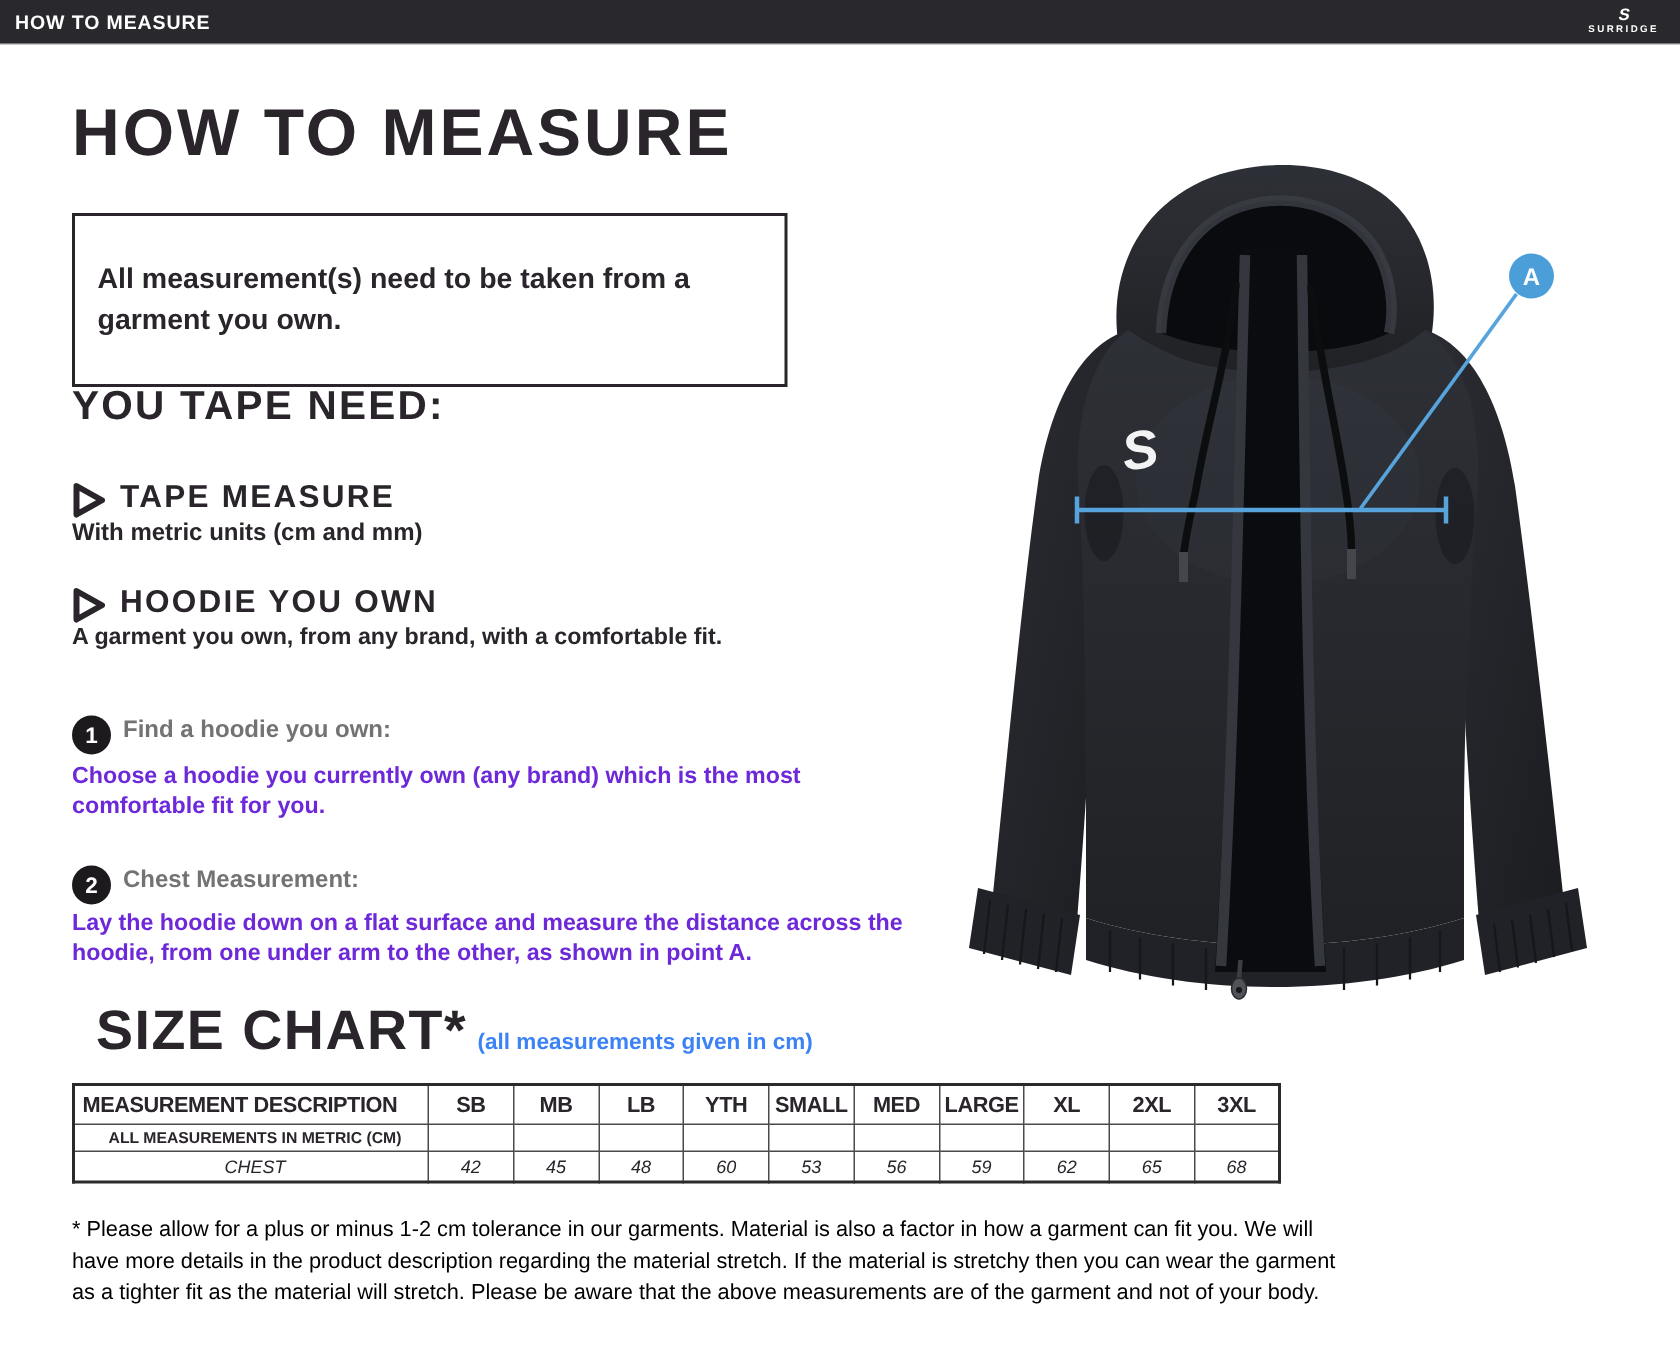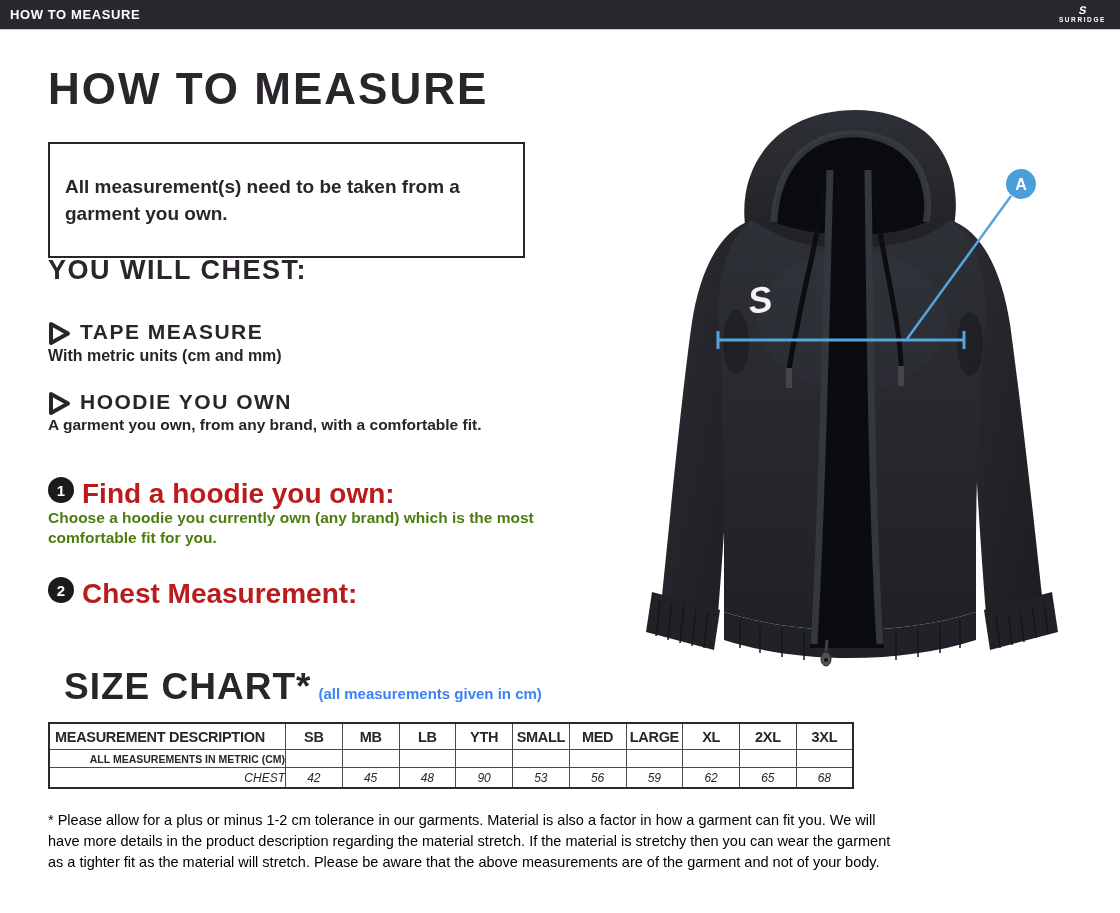--- a/index.html
+++ b/index.html
@@ -23,36 +23,36 @@
     padding:29px 15px;font-size:19px;font-weight:bold;line-height:27px;color:#29252b;
   }
   .h2{position:absolute;left:48px;font-size:27px;font-weight:bold;letter-spacing:1.5px;color:#29252b;}
   .need-item-title{position:absolute;font-size:21px;font-weight:bold;letter-spacing:1.5px;color:#29252b;}
   .need-item-desc{position:absolute;left:48px;font-size:16px;font-weight:bold;color:#29252b;}
   .tri-icon{position:absolute;left:48px;width:23px;height:25px;}
   .step-circle{
     position:absolute;left:48px;width:26px;height:26px;border-radius:50%;background:#1d1a1e;
     color:#fff;font-size:15px;font-weight:bold;display:flex;align-items:center;justify-content:center;
   }
-  .step-title{position:absolute;left:82px;font-size:28px;font-weight:bold;color:#b91c1c;}
-  .step-desc{position:absolute;left:48px;font-size:15.5px;font-weight:bold;line-height:20px;color:#4d7c0f;}
+  .step-title{position:absolute;left:82px;font-size:16px;font-weight:bold;color:#737373;}
+  .step-desc{position:absolute;left:48px;font-size:15.5px;font-weight:bold;line-height:20px;color:#6d28d9;}
   .size-chart-heading{position:absolute;left:48px;top:666px;}
   .size-chart-heading .big{font-size:37px;font-weight:bold;letter-spacing:1px;color:#29252b;margin-left:16px;}
   .size-chart-heading .small{font-size:15px;font-weight:bold;margin-left:7px;color:#3b82f6;}
   
   .size-table{
     position:absolute;left:48px;top:722px;width:806px;border-collapse:collapse;table-layout:fixed;
     border:2px solid #2a2a2a;
   }
   .size-table th,.size-table td{border:1px solid #4a4a4a;text-align:center;padding:0;overflow:hidden;white-space:nowrap;}
   .size-table th{height:25px;font-size:14.5px;font-weight:bold;letter-spacing:-.3px;margin-top:14px;}
   .size-table th.col-desc{width:230px;text-align:left;padding-left:5px;}
   .size-table .row-metric td{height:17px;font-size:10.5px;font-weight:bold;}
   .size-table .row-chest td{height:19px;font-size:12px;font-weight:normal;font-style:italic;}
-  .size-table td.row-label{text-align:right;padding-left:5px;}
+  .size-table td.row-label{text-align:center;padding-left:5px;}
   
   .footnote{
     position:absolute;left:48px;top:810px;width:852px;font-size:14.5px;line-height:21px;
     color:#000000;font-weight:normal;
   }
   
   .figure{position:absolute;left:620px;top:70px;width:500px;height:600px;}
 </style>
 </head>
 <body>
@@ -64,40 +64,41 @@
     <span class="brand">
       <span class="brand-s">S</span>
       <span class="brand-name">SURRIDGE</span>
     </span>
   </div>
 
   <div class="h1">HOW TO MEASURE</div>
 
   <div class="notice-box">All measurement(s) need to be taken from a garment you own.</div>
 
-  <div class="h2" style="top:255px;">YOU WILL CHEST:</div>
+  <div class="h2" style="top:255px;">YOU TAPE NEED:</div>
 
   <svg class="tri-icon" style="top:321px;" viewBox="0 0 23 25">
     <polygon points="3,3 20,12.5 3,22" fill="none" stroke="#29252b" stroke-width="4" stroke-linejoin="round"></polygon>
   </svg>
   <div class="need-item-title" style="left:80px;top:320px;">TAPE MEASURE</div>
   <div class="need-item-desc" style="top:347px;">With metric units (cm and mm)</div>
 
   <svg class="tri-icon" style="top:391px;" viewBox="0 0 23 25">
     <polygon points="3,3 20,12.5 3,22" fill="none" stroke="#29252b" stroke-width="4" stroke-linejoin="round"></polygon>
   </svg>
   <div class="need-item-title" style="left:80px;top:390px;">HOODIE YOU OWN</div>
   <div class="need-item-desc" style="top:416px;font-size:15.5px;">A garment you own, from any brand, with a comfortable fit.</div>
 
   <div class="step-circle" style="top:477px;">1</div>
   <div class="step-title" style="top:478px;">Find a hoodie you own:</div>
   <div class="step-desc" style="top:508px;width:530px;">Choose a hoodie you currently own (any brand) which is the most comfortable fit for you.</div>
 
   <div class="step-circle" style="top:577px;">2</div>
   <div class="step-title" style="top:578px;">Chest Measurement:</div>
+  <div class="step-desc" style="top:606px;width:558px;">Lay the hoodie down on a flat surface and measure the distance across the hoodie, from one under arm to the other, as shown in point A.</div>
 
   <div class="size-chart-heading">
     <span class="big">SIZE CHART*</span><span class="small">(all measurements given in cm)</span>
   </div>
 
   <table class="size-table">
       <thead>
         <tr>
           <th class="col-desc">MEASUREMENT DESCRIPTION</th>
           <th>SB</th>
@@ -124,21 +125,21 @@
           <td></td>
           <td></td>
           <td></td>
           <td></td>
         </tr>
         <tr class="row-chest">
           <td class="row-label">CHEST</td>
           <td>42</td>
           <td>45</td>
           <td>48</td>
-          <td>90</td>
+          <td>60</td>
           <td>53</td>
           <td>56</td>
           <td>59</td>
           <td>62</td>
           <td>65</td>
           <td>68</td>
         </tr>
       </tbody>
     </table>
 

